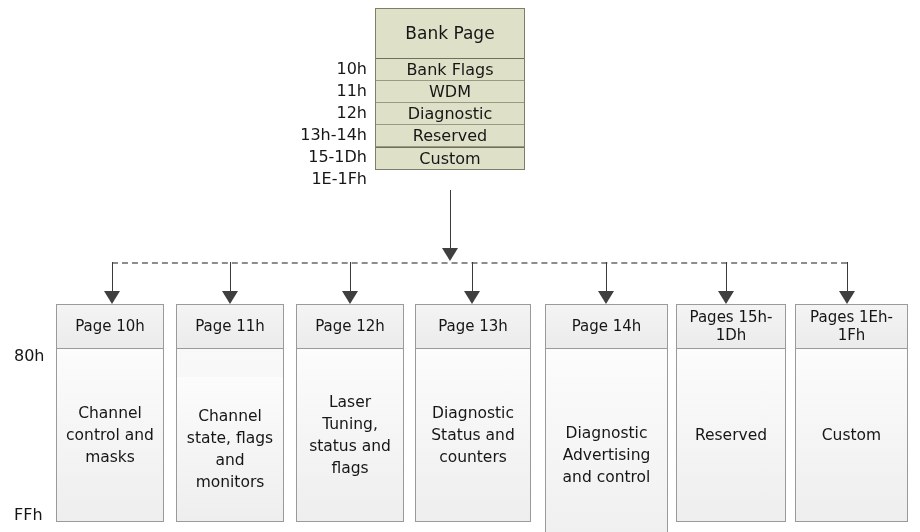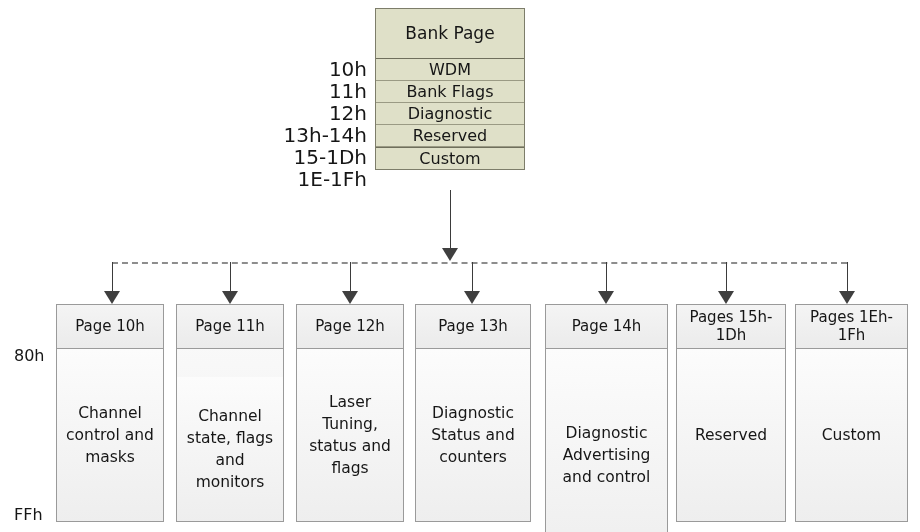--- a/index.html
+++ b/index.html
@@ -56,21 +56,21 @@
   .bank-row.item.thick-top {
     border-top: 1px solid #6f6f5c;
   }
 
   
   .bank-addr {
     position: absolute;
     right: 0;
     width: 120px;
     text-align: right;
-    font-size: 20px;
+    font-size: 16px;
     color: #161616;
     line-height: 22px;
     height: 22px;
   }
   #bank-addr-col {
     position: absolute;
     left: 247px;
     top: 58px;
     width: 120px;
     height: 132px;
@@ -146,22 +146,22 @@
   #offset-80h { left: 14px; top: 346px; }
   #offset-FFh { left: 14px; top: 505px; }
 </style>
 </head>
 <body>
 
 <div id="stage">
 
   <div id="bank-table">
     <div class="bank-row header">Bank Page</div>
+    <div class="bank-row item">Bank Flags</div>
     <div class="bank-row item">WDM</div>
-    <div class="bank-row item">Bank Flags</div>
     <div class="bank-row item">Diagnostic</div>
     <div class="bank-row item">Reserved</div>
     <div class="bank-row item thick-top">Custom</div>
   </div>
 
   <div id="bank-addr-col">
     <div class="bank-addr" style="top:0px">10h</div>
     <div class="bank-addr" style="top:22px">11h</div>
     <div class="bank-addr" style="top:44px">12h</div>
     <div class="bank-addr" style="top:66px">13h-14h</div>

